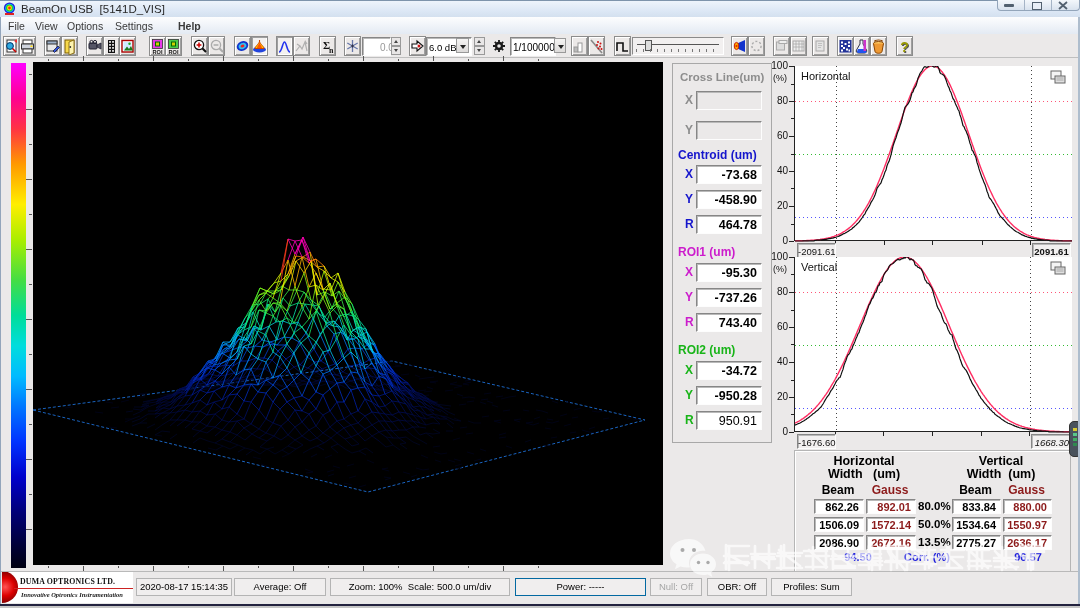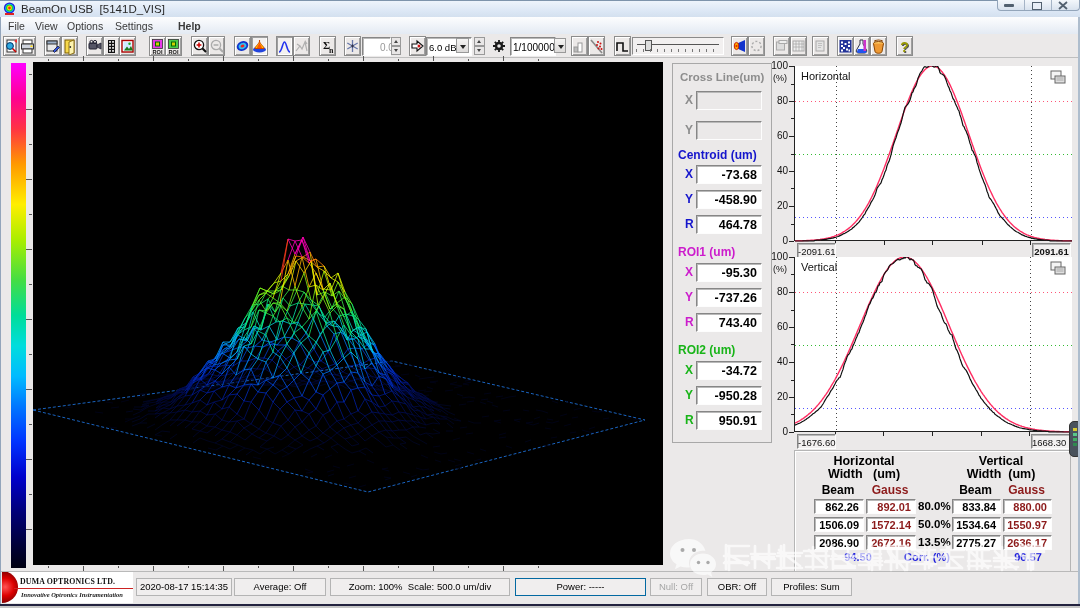--- a/index.html
+++ b/index.html
@@ -410,21 +410,21 @@
 <div style="position:absolute;left:678px;top:343px;color:#18b418;font-size:12px;font-weight:bold;white-space:nowrap;">ROI2 (um)</div>
 <div style="position:absolute;left:685px;top:363px;color:#18b418;font-size:12px;font-weight:bold;white-space:nowrap;">X</div>
 <div style="position:absolute;left:696px;top:361px;width:64px;height:17px;background:#fff;border:1px solid;border-color:#868686 #fdfdfd #fdfdfd #868686;box-shadow:inset 1px 1px 0 #b9b9b9;font-weight:bold;font-size:12.5px;color:#000;">
     <span style="position:absolute;right:4px;top:50%;transform:translateY(-50%);">-34.72</span>
   </div>
 <div style="position:absolute;left:685px;top:388px;color:#18b418;font-size:12px;font-weight:bold;white-space:nowrap;">Y</div>
 <div style="position:absolute;left:696px;top:386px;width:64px;height:17px;background:#fff;border:1px solid;border-color:#868686 #fdfdfd #fdfdfd #868686;box-shadow:inset 1px 1px 0 #b9b9b9;font-weight:bold;font-size:12.5px;color:#000;">
     <span style="position:absolute;right:4px;top:50%;transform:translateY(-50%);">-950.28</span>
   </div>
 <div style="position:absolute;left:685px;top:413px;color:#18b418;font-size:12px;font-weight:bold;white-space:nowrap;">R</div>
-<div style="position:absolute;left:696px;top:411px;width:64px;height:17px;background:#fff;border:1px solid;border-color:#868686 #fdfdfd #fdfdfd #868686;box-shadow:inset 1px 1px 0 #b9b9b9;font-weight:bold;font-size:12.5px;color:#000;">
+<div style="position:absolute;left:696px;top:411px;width:64px;height:17px;background:#fff;border:1px solid;border-color:#868686 #fdfdfd #fdfdfd #868686;box-shadow:inset 1px 1px 0 #b9b9b9;font-weight:normal;font-size:12.5px;color:#000;">
     <span style="position:absolute;right:4px;top:50%;transform:translateY(-50%);">950.91</span>
   </div>
 <div class="abs" style="left:794px;top:66px;width:278px;height:175px;background:#fff;border-left:1px solid #222;border-bottom:1px solid #222;box-sizing:border-box;">
     <div style="position:absolute;left:0;top:35px;width:278px;height:1px;background-image:repeating-linear-gradient(90deg,#ff5577 0 1px,transparent 1px 4px);"></div>
     <div style="position:absolute;left:0;top:88px;width:278px;height:1px;background-image:repeating-linear-gradient(90deg,#33bb33 0 1px,transparent 1px 4px);"></div>
     <div style="position:absolute;left:0;top:151px;width:278px;height:1px;background-image:repeating-linear-gradient(90deg,#5555ff 0 1px,transparent 1px 4px);"></div>
     <div style="position:absolute;left:41px;top:0;width:1px;height:175px;background-image:repeating-linear-gradient(180deg,#444 0 1px,transparent 1px 4px);"></div>
     <div style="position:absolute;left:236px;top:0;width:1px;height:175px;background-image:repeating-linear-gradient(180deg,#444 0 1px,transparent 1px 4px);"></div>
     <svg width="278" height="176" viewBox="0 0 278 176" style="position:absolute;left:0;top:0">
       <polyline points="0,174.9 1,174.8 2,174.8 3,174.8 4,174.8 5,174.8 6,174.7 7,174.7 8,174.7 9,174.6 10,174.6 11,174.6 12,174.5 13,174.5 14,174.4 15,174.4 16,174.3 17,174.2 18,174.2 19,174.1 20,174.0 21,173.9 22,173.8 23,173.7 24,173.6 25,173.5 26,173.3 27,173.2 28,173.0 29,172.9 30,172.7 31,172.5 32,172.3 33,172.1 34,171.8 35,171.6 36,171.3 37,171.0 38,170.7 39,170.4 40,170.0 41,169.6 42,169.2 43,168.8 44,168.3 45,167.9 46,167.4 47,166.8 48,166.2 49,165.6 50,165.0 51,164.3 52,163.6 53,162.9 54,162.1 55,161.3 56,160.4 57,159.5 58,158.5 59,157.5 60,156.5 61,155.4 62,154.2 63,153.0 64,151.8 65,150.5 66,149.1 67,147.7 68,146.3 69,144.7 70,143.2 71,141.5 72,139.8 73,138.1 74,136.3 75,134.4 76,132.5 77,130.5 78,128.4 79,126.3 80,124.2 81,122.0 82,119.7 83,117.4 84,115.0 85,112.6 86,110.1 87,107.6 88,105.0 89,102.4 90,99.7 91,97.0 92,94.3 93,91.6 94,88.8 95,85.9 96,83.1 97,80.2 98,77.4 99,74.5 100,71.6 101,68.7 102,65.8 103,62.9 104,60.0 105,57.1 106,54.3 107,51.4 108,48.6 109,45.8 110,43.1 111,40.4 112,37.8 113,35.2 114,32.7 115,30.2 116,27.8 117,25.5 118,23.2 119,21.0 120,18.9 121,16.9 122,15.0 123,13.2 124,11.5 125,9.9 126,8.4 127,7.1 128,5.8 129,4.7 130,3.6 131,2.7 132,2.0 133,1.3 134,0.8 135,0.4 136,0.1 137,0.0 138,0.0 139,0.1 140,0.4 141,0.8 142,1.3 143,2.0 144,2.7 145,3.6 146,4.7 147,5.8 148,7.1 149,8.4 150,9.9 151,11.5 152,13.2 153,15.0 154,16.9 155,18.9 156,21.0 157,23.2 158,25.5 159,27.8 160,30.2 161,32.7 162,35.2 163,37.8 164,40.4 165,43.1 166,45.8 167,48.6 168,51.4 169,54.3 170,57.1 171,60.0 172,62.9 173,65.8 174,68.7 175,71.6 176,74.5 177,77.4 178,80.2 179,83.1 180,85.9 181,88.8 182,91.6 183,94.3 184,97.0 185,99.7 186,102.4 187,105.0 188,107.6 189,110.1 190,112.6 191,115.0 192,117.4 193,119.7 194,122.0 195,124.2 196,126.3 197,128.4 198,130.5 199,132.5 200,134.4 201,136.3 202,138.1 203,139.8 204,141.5 205,143.2 206,144.7 207,146.3 208,147.7 209,149.1 210,150.5 211,151.8 212,153.0 213,154.2 214,155.4 215,156.5 216,157.5 217,158.5 218,159.5 219,160.4 220,161.3 221,162.1 222,162.9 223,163.6 224,164.3 225,165.0 226,165.6 227,166.2 228,166.8 229,167.4 230,167.9 231,168.3 232,168.8 233,169.2 234,169.6 235,170.0 236,170.4 237,170.7 238,171.0 239,171.3 240,171.6 241,171.8 242,172.1 243,172.3 244,172.5 245,172.7 246,172.9 247,173.0 248,173.2 249,173.3 250,173.5 251,173.6 252,173.7 253,173.8 254,173.9 255,174.0 256,174.1 257,174.2 258,174.2 259,174.3 260,174.4 261,174.4 262,174.5 263,174.5 264,174.6 265,174.6 266,174.6 267,174.7 268,174.7 269,174.7 270,174.8 271,174.8 272,174.8 273,174.8 274,174.8 275,174.9 276,174.9 277,174.9" fill="none" stroke="#ff2e63" stroke-width="1.4"></polyline>
@@ -503,21 +503,21 @@
 <div class="abs" style="left:773px;top:264px;font-size:9px;color:#111;">(%)</div>
 <div class="abs" style="left:835px;top:432px;width:1px;height:4px;background:#222;"></div>
 <div class="abs" style="left:883px;top:432px;width:1px;height:4px;background:#222;"></div>
 <div class="abs" style="left:932px;top:432px;width:1px;height:4px;background:#222;"></div>
 <div class="abs" style="left:981px;top:432px;width:1px;height:4px;background:#222;"></div>
 <div class="abs" style="left:1029px;top:432px;width:1px;height:4px;background:#222;"></div>
 <div style="position:absolute;left:797px;top:434px;width:37px;height:13px;background:#f2f0f0;border:1px solid;border-color:#868686 #fdfdfd #fdfdfd #868686;box-shadow:inset 1px 1px 0 #b9b9b9;font-weight:normal;font-size:9.5px;color:#111;">
     <span style="position:absolute;left:0;right:0;top:50%;transform:translateY(-50%);text-align:right;">-1676.60</span>
   </div>
 <div style="position:absolute;left:1031px;top:434px;width:37px;height:13px;background:#f2f0f0;border:1px solid;border-color:#868686 #fdfdfd #fdfdfd #868686;box-shadow:inset 1px 1px 0 #b9b9b9;font-weight:normal;font-size:9.5px;color:#111;">
-    <span style="position:absolute;left:0;right:0;top:50%;transform:translateY(-50%);text-align:left;">1668.30</span>
+    <span style="position:absolute;left:0;right:0;top:50%;transform:translateY(-50%);text-align:right;font-style:italic;">1668.30</span>
   </div>
 <div class="abs" style="left:794px;top:450px;width:277px;height:133px;border:1px solid #b5b5b5;box-shadow:inset 1px 1px 0 #fff;background:#ebe9e9;box-sizing:border-box;"></div>
 <div style="position:absolute;left:814px;top:454px;width:100px;text-align:center;color:#000;font-size:12.5px;font-weight:bold;white-space:nowrap;">Horizontal</div>
 <div style="position:absolute;left:814px;top:467px;width:100px;text-align:center;color:#000;font-size:12.5px;font-weight:bold;white-space:nowrap;">Width&nbsp;&nbsp; (um)</div>
 <div style="position:absolute;left:952px;top:454px;width:98px;text-align:center;color:#000;font-size:12.5px;font-weight:bold;white-space:nowrap;">Vertical</div>
 <div style="position:absolute;left:952px;top:467px;width:98px;text-align:center;color:#000;font-size:12.5px;font-weight:bold;white-space:nowrap;">Width&nbsp; (um)</div>
 <div style="position:absolute;left:814px;top:483px;width:48px;text-align:center;color:#000;font-size:12px;font-weight:bold;white-space:nowrap;">Beam</div>
 <div style="position:absolute;left:866px;top:483px;width:48px;text-align:center;color:#8c1a1a;font-size:12px;font-weight:bold;white-space:nowrap;">Gauss</div>
 <div style="position:absolute;left:952px;top:483px;width:47px;text-align:center;color:#000;font-size:12px;font-weight:bold;white-space:nowrap;">Beam</div>
 <div style="position:absolute;left:1003px;top:483px;width:47px;text-align:center;color:#8c1a1a;font-size:12px;font-weight:bold;white-space:nowrap;">Gauss</div>

